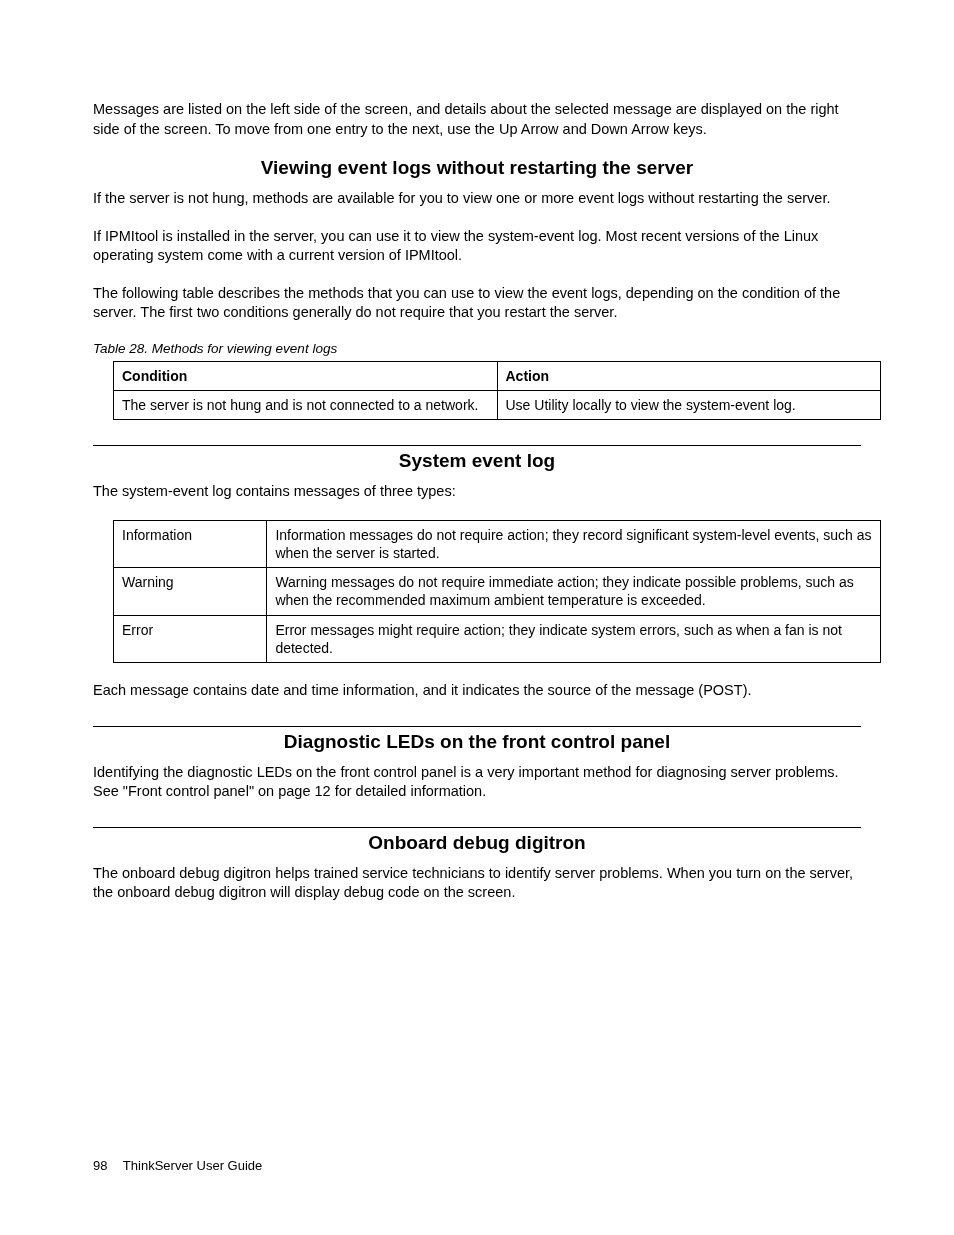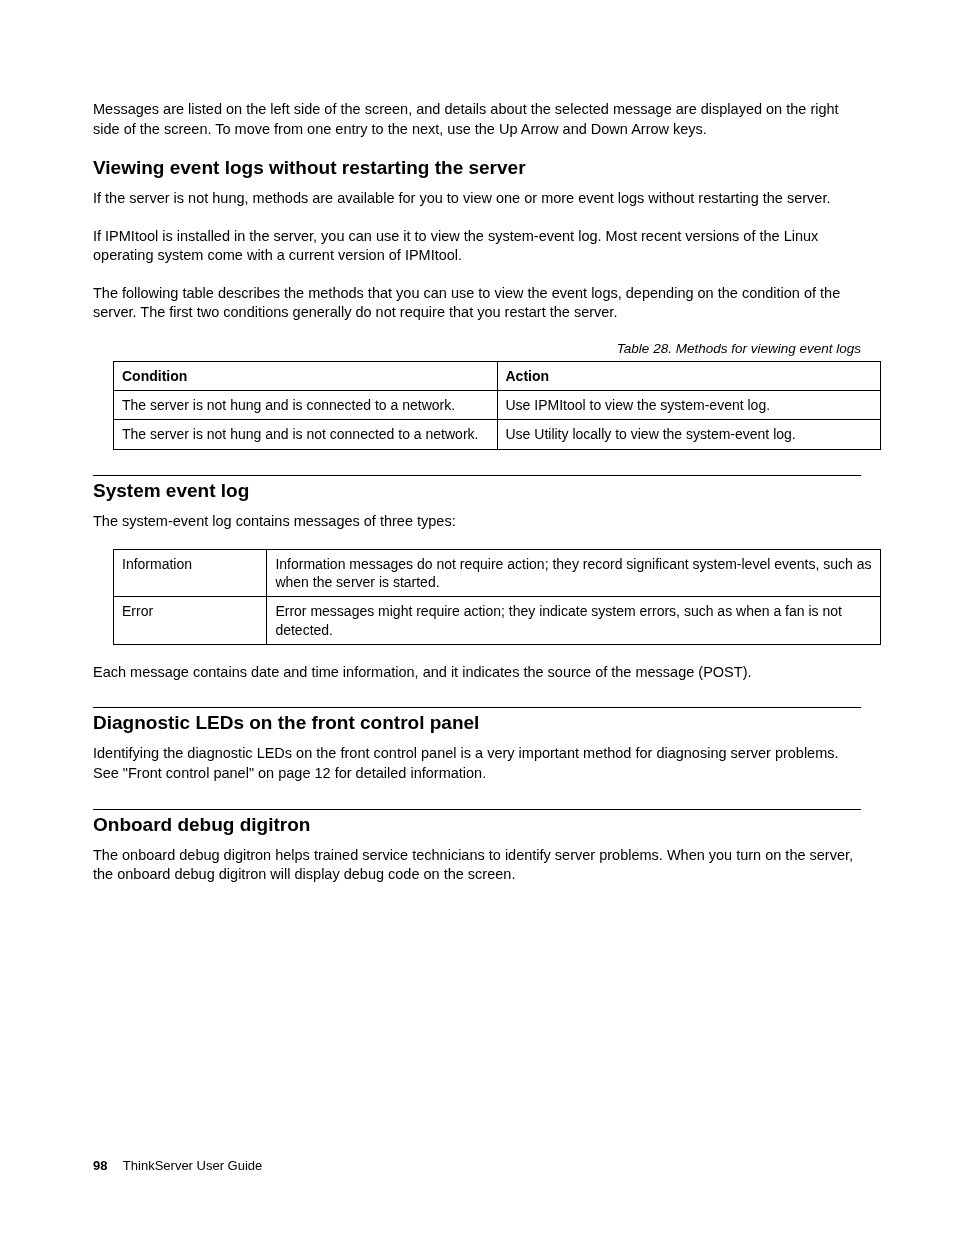--- a/index.html
+++ b/index.html
@@ -19,31 +19,31 @@
     .body-text {
       font-size: 14.5px;
       line-height: 1.35;
       margin-bottom: 18px;
     }
     .heading-bold {
       font-size: 19px;
       font-weight: bold;
       margin-bottom: 10px;
       margin-top: 0;
+      text-align: center;
     }
     .section-rule {
       border-top: 1px solid #000;
       padding-top: 4px;
       margin-top: 25px;
     }
     .table-caption {
       font-style: italic;
       font-size: 13.5px;
       margin-bottom: 5px;
-      text-align: right;
     }
     table {
       border-collapse: collapse;
       width: 100%;
       margin-bottom: 18px;
       margin-left: 20px;
     }
     table th, table td {
       border: 1px solid #000;
       padding: 5px 8px;
@@ -61,21 +61,21 @@
     .table2 td:first-child {
       width: 20%;
     }
     .footer {
       position: absolute;
       bottom: 62px;
       left: 93px;
       font-size: 13px;
     }
     .footer .page-num {
-      font-weight: bold;
+      font-weight: normal;
       margin-right: 12px;
     }
   </style>
 </head>
 <body>
 
 <p class="body-text">Messages are listed on the left side of the screen, and details about the selected message are displayed on the right side of the screen. To move from one entry to the next, use the Up Arrow and Down Arrow keys.</p>
 
 <h2 class="heading-bold">Viewing event logs without restarting the server</h2>
 <p class="body-text">If the server is not hung, methods are available for you to view one or more event logs without restarting the server.</p>
@@ -85,40 +85,40 @@
 <div class="table-caption">Table 28.  Methods for viewing event logs</div>
 <table class="table1">
   <thead>
     <tr>
       <th>Condition</th>
       <th>Action</th>
     </tr>
   </thead>
   <tbody>
     <tr>
-      <td>The server is not hung and is connected to a network.</td>
-      <td>Use IPMItool to view the system-event log.</td>
-    </tr>
-    <tr>
       <td>The server is not hung and is not connected to a network.</td>
       <td>Use Utility locally to view the system-event log.</td>
     </tr>
   </tbody>
 </table>
 
 <div class="section-rule">
   <h2 class="heading-bold">System event log</h2>
 </div>
 <p class="body-text">The system-event log contains messages of three types:</p>
 
 <table class="table2">
   <tbody>
     <tr>
       <td>Information</td>
       <td>Information messages do not require action; they record significant system-level events, such as when the server is started.</td>
+    </tr>
+    <tr>
+      <td>Warning</td>
+      <td>Warning messages do not require immediate action; they indicate possible problems, such as when the recommended maximum ambient temperature is exceeded.</td>
     </tr>
     <tr>
       <td>Error</td>
       <td>Error messages might require action; they indicate system errors, such as when a fan is not detected.</td>
     </tr>
   </tbody>
 </table>
 
 <p class="body-text">Each message contains date and time information, and it indicates the source of the message (POST).</p>
 

